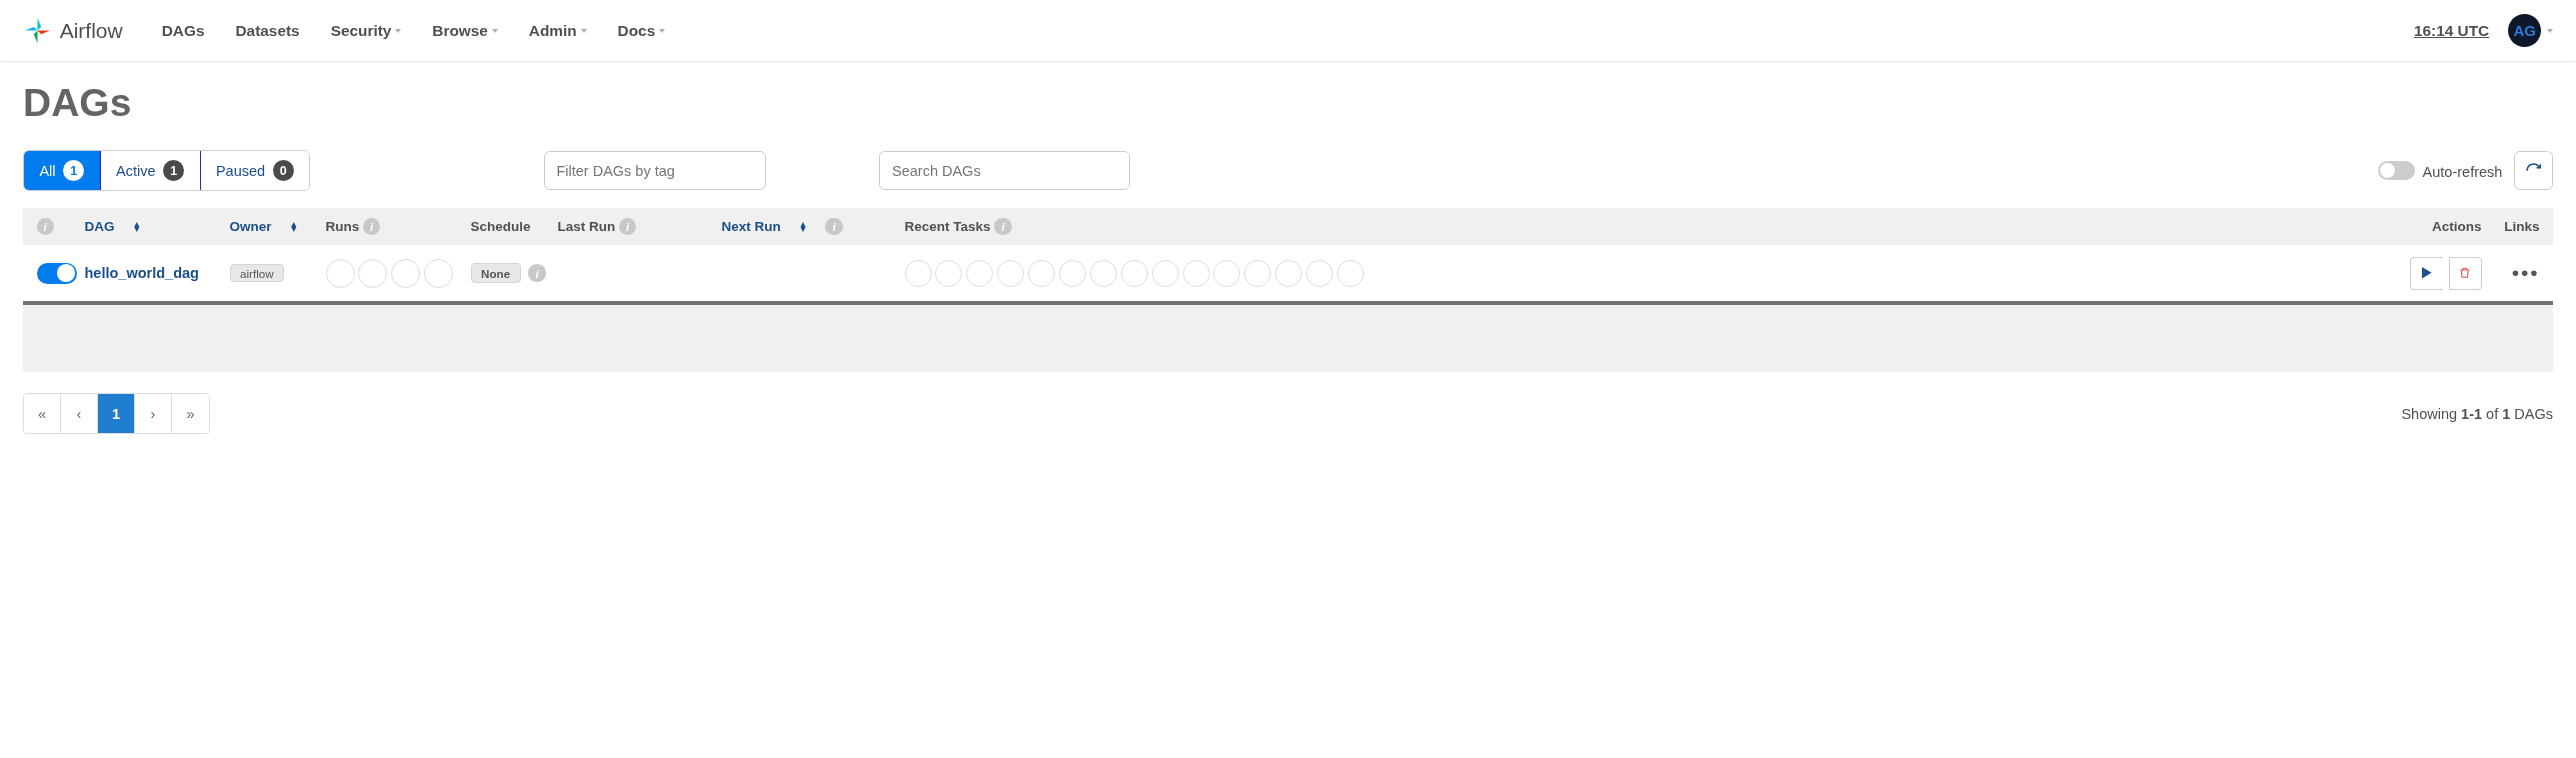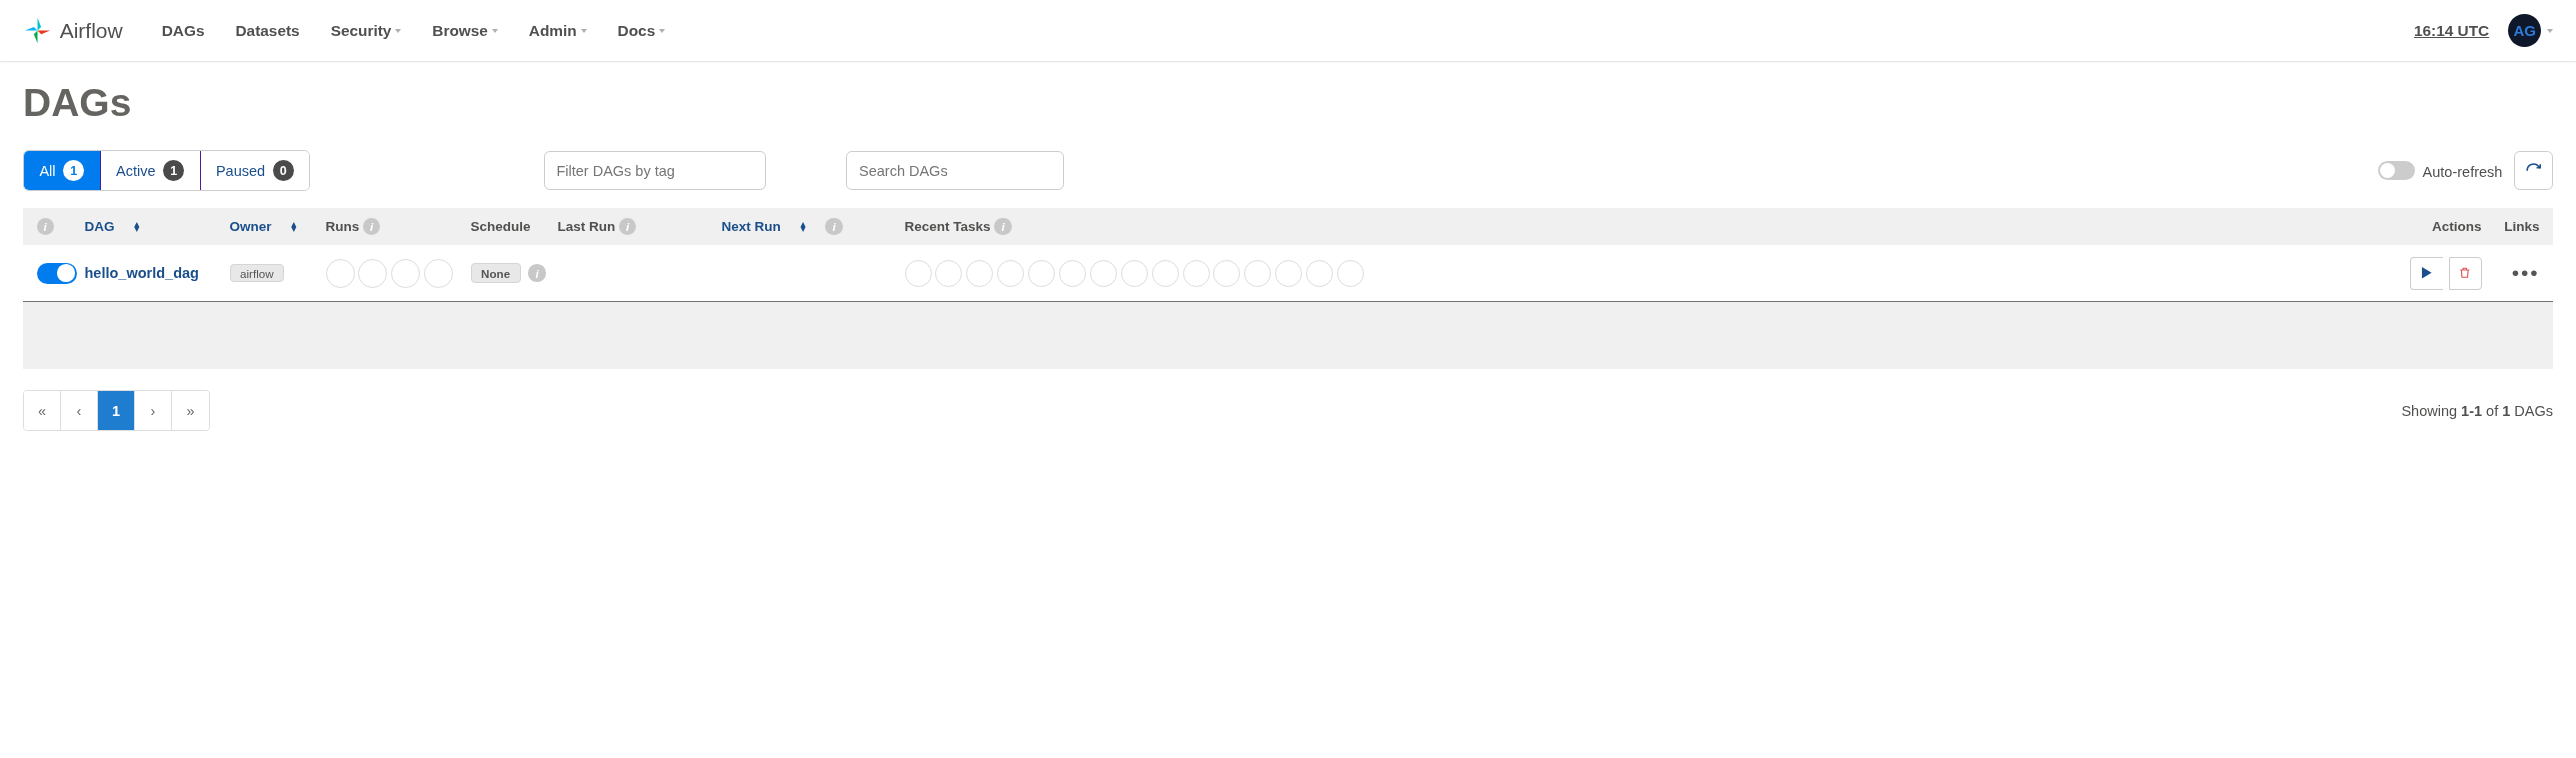--- a/index.html
+++ b/index.html
@@ -103,21 +103,21 @@
   .tag-filter, .search-box {
     height: 39px;
     border: 1px solid #ccc;
     border-radius: 5.8px;
     padding: 0 11.6px;
     font-size: 14.5px;
     color: #0f766e;
     outline: none;
   }
   .tag-filter { width: 222px; margin-left: 222px; }
-  .search-box { width: 218px; margin-left: 69px; }
+  .search-box { width: 251px; margin-left: 102px; }
 
   .spacer { flex: 1; }
 
   .auto-toggle { display: flex; align-items: flex-end; gap: 7.7px; font-size: 14.5px; color: #51504f; }
   .switch-sm {
     width: 37px; height: 19px; border-radius: 9.6px;
     background: #ccc; position: relative;
   }
   .switch-sm::after {
     content: ""; position: absolute;
@@ -152,21 +152,21 @@
     width: 17.4px; height: 17.4px; border-radius: 50%;
     background: #c8c8c8; color: #fff;
     display: inline-flex; align-items: center; justify-content: center;
     font-size: 11.6px; font-weight: 700; font-style: italic;
   }
   .tbody-row {
     display: grid;
     grid-template-columns: 48px 145px 96px 145px 87px 164px 183px 1fr 106px 58px;
     align-items: center;
     padding: 11.6px 13.5px;
-    border-bottom: 1px solid #737373;
+    border-bottom: 4px solid #737373;
   }
   .switch-on {
     width: 40px; height: 21px; border-radius: 10.6px;
     background: #017cee; position: relative; cursor: pointer;
   }
   .switch-on::after {
     content: ""; position: absolute;
     width: 17.4px; height: 17.4px; border-radius: 50%;
     background: #fff; top: 1.9px; right: 1.9px;
   }

